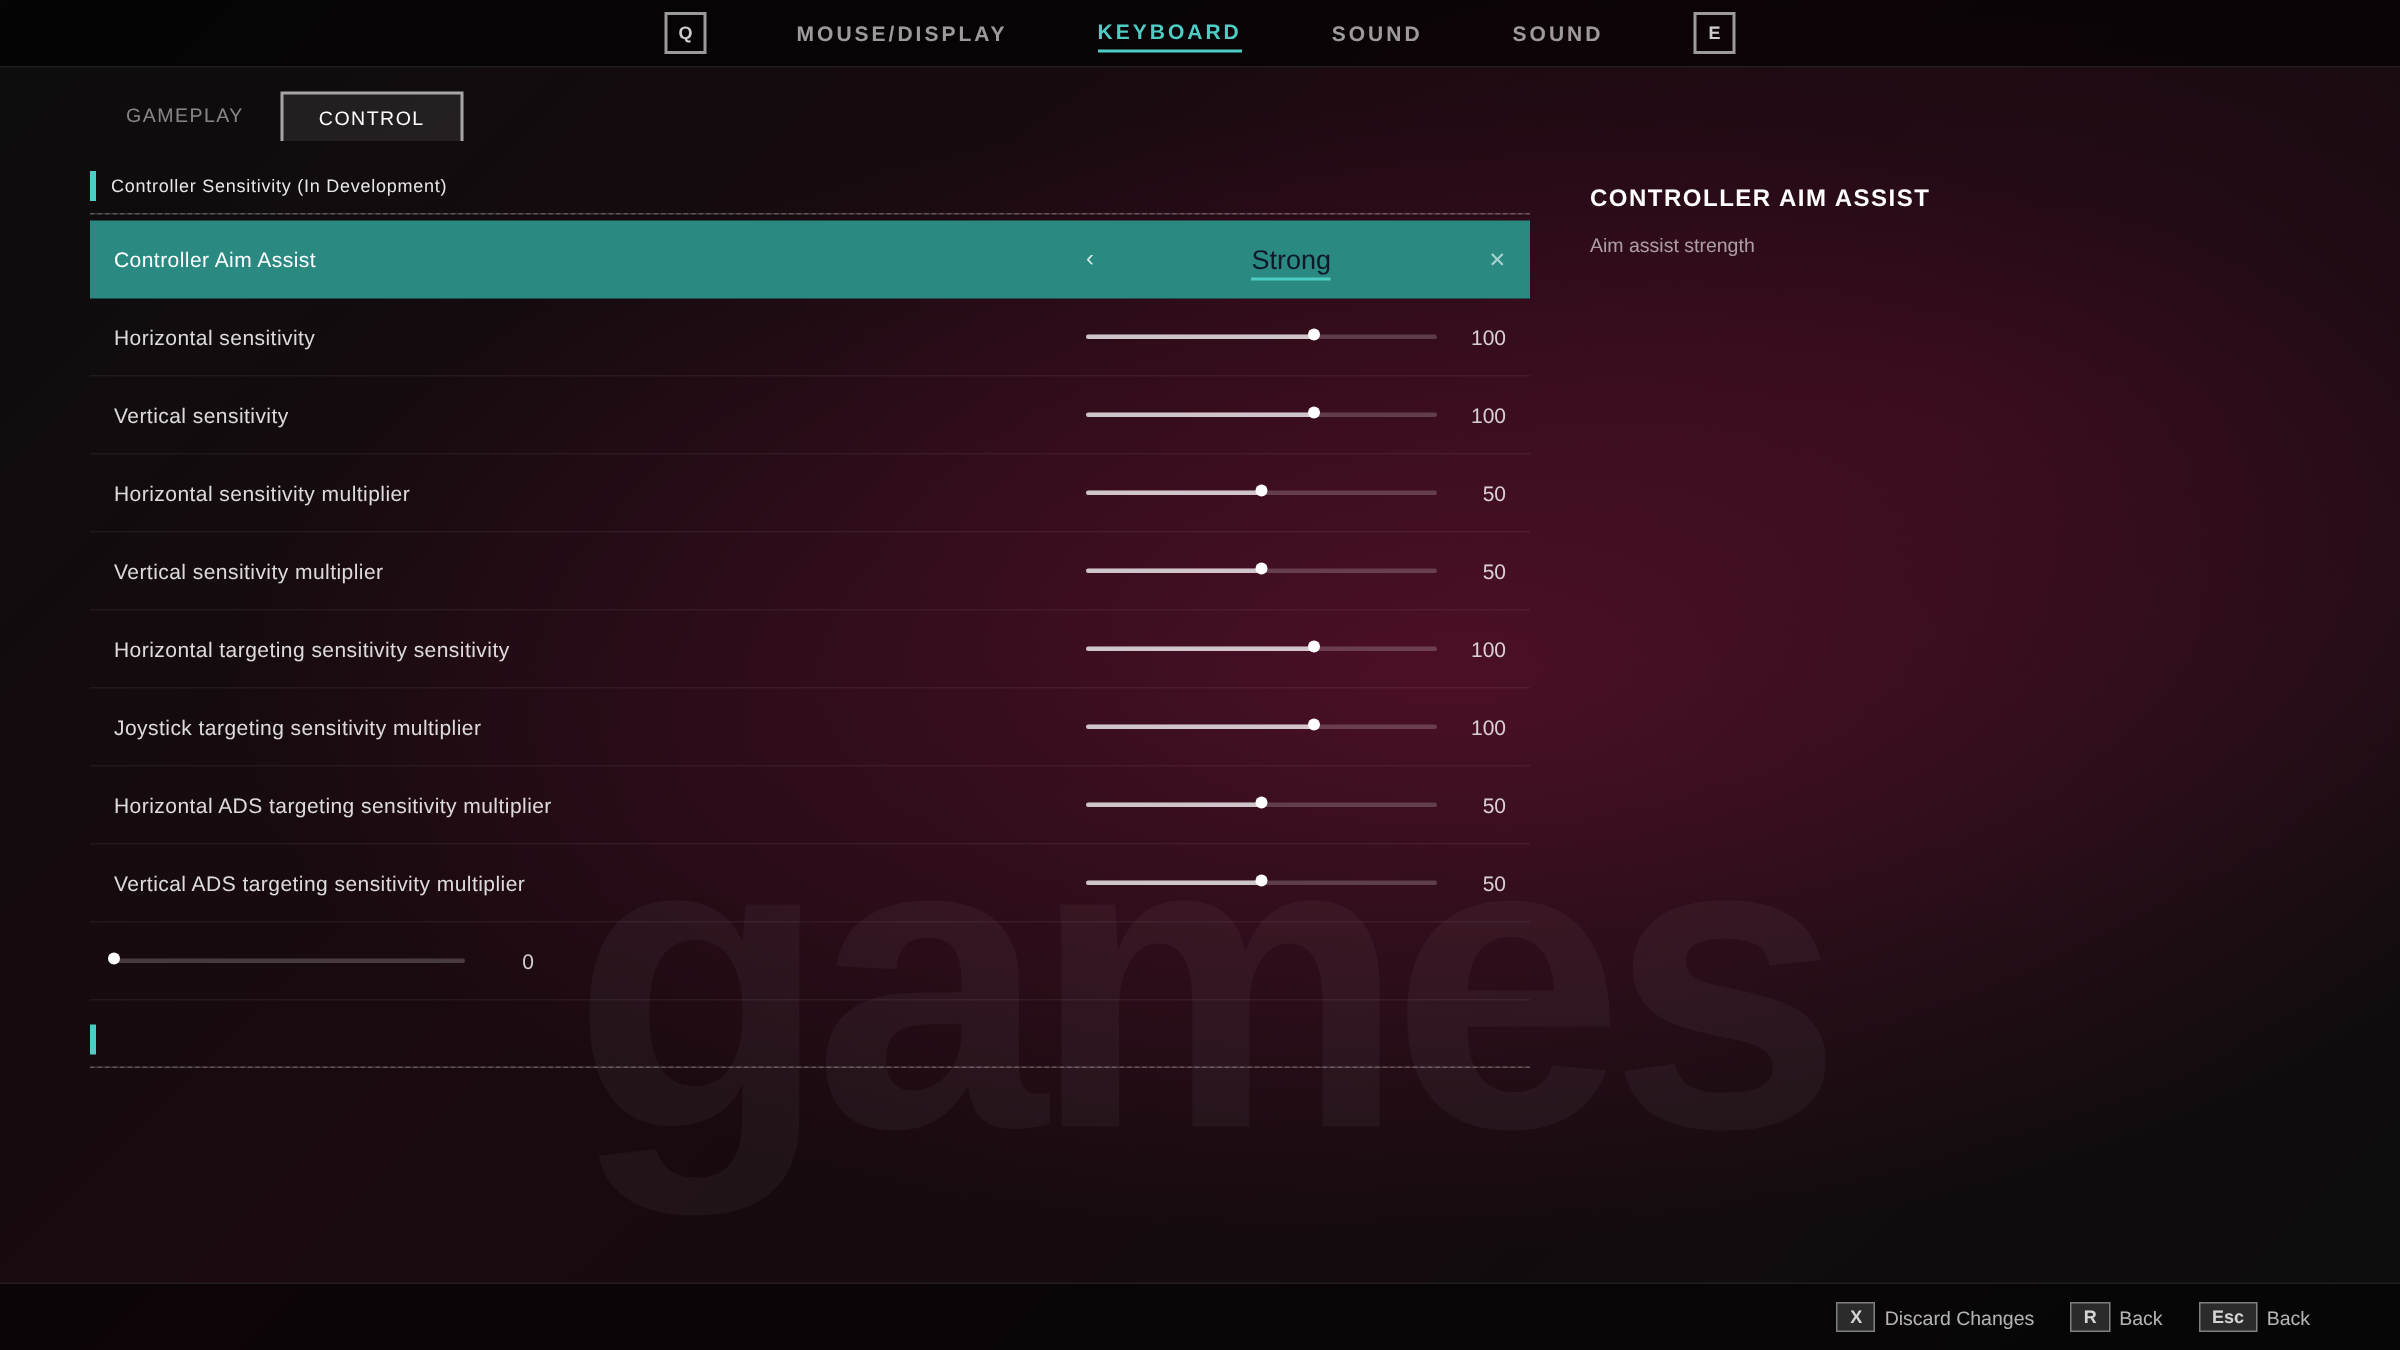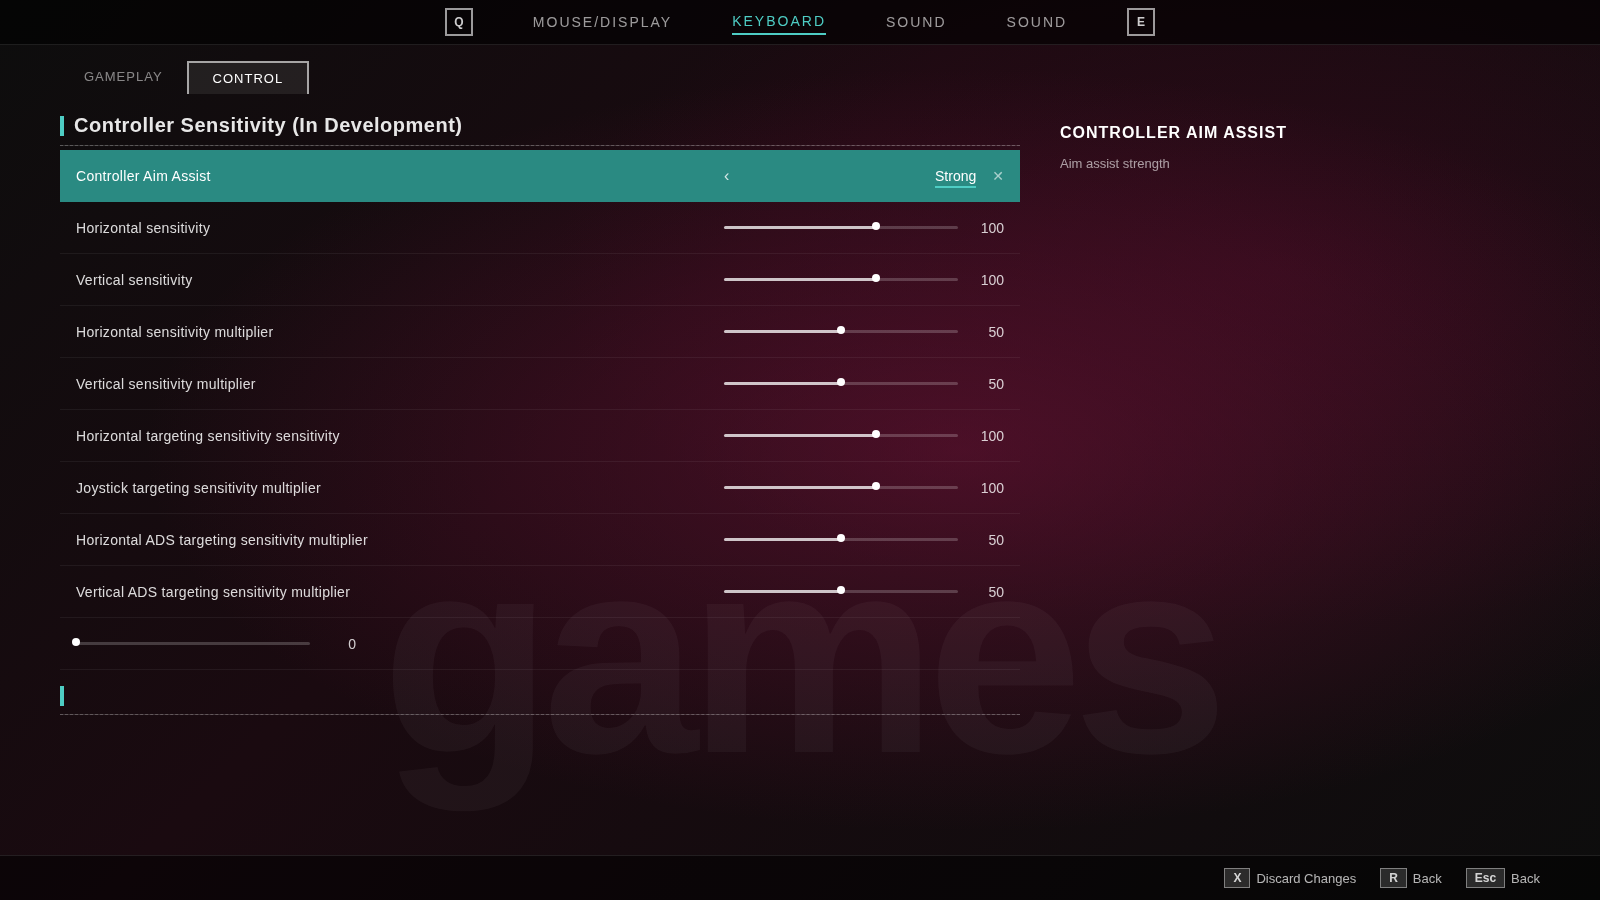--- a/index.html
+++ b/index.html
@@ -69,21 +69,21 @@
       justify-content: center;
       font-size: 12px;
       color: rgba(255,255,255,0.8);
       font-weight: bold;
     }
 
     .nav-item {
       color: rgba(255,255,255,0.6);
       font-size: 14px;
       letter-spacing: 2px;
-      font-weight: normal;
+      font-weight: bold;
       cursor: pointer;
       padding: 4px 0;
     }
 
     .nav-item.active {
       color: #4ecdc4;
       border-bottom: 2px solid #4ecdc4;
     }
 
     
@@ -132,22 +132,22 @@
     }
 
     .section-bar {
       width: 4px;
       height: 20px;
       background: #4ecdc4;
     }
 
     .section-title {
       color: rgba(255,255,255,0.9);
-      font-size: 20px;
-      font-weight: bold;
+      font-size: 12px;
+      font-weight: normal;
       letter-spacing: 0.5px;
     }
 
     .section-divider {
       height: 1px;
       background: rgba(255,255,255,0.15);
       margin-bottom: 4px;
       border-style: dashed;
       border-color: rgba(255,255,255,0.2);
       border-width: 0 0 1px 0;
@@ -234,23 +234,23 @@
     }
 
     .selector-arrow {
       color: rgba(255,255,255,0.8);
       font-size: 16px;
       cursor: pointer;
     }
 
     .selector-value {
       flex: 1;
-      color: #ffffff;
-      font-size: 14px;
-      text-align: right;
+      color: #0f172a;
+      font-size: 18px;
+      text-align: center;
     }
 
     .selector-value .underline {
       border-bottom: 2px solid #4ecdc4;
       padding-bottom: 2px;
     }
 
     .selector-x {
       color: rgba(255,255,255,0.6);
       font-size: 14px;

